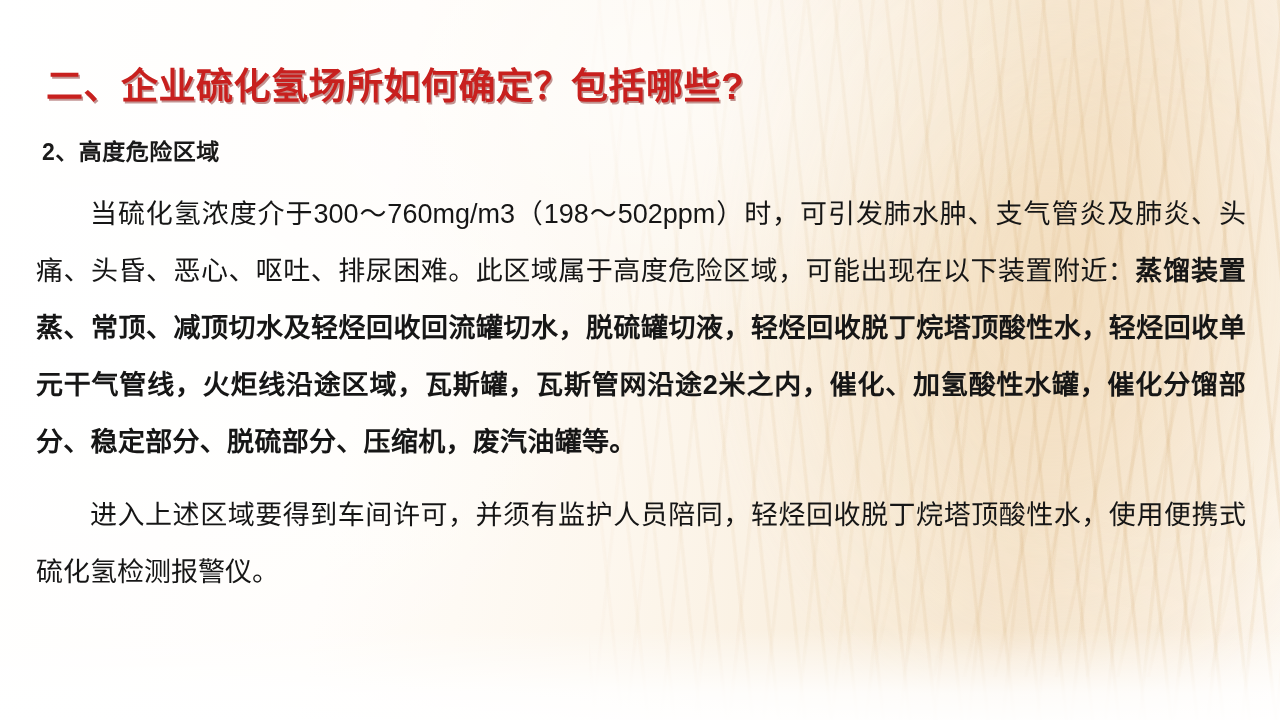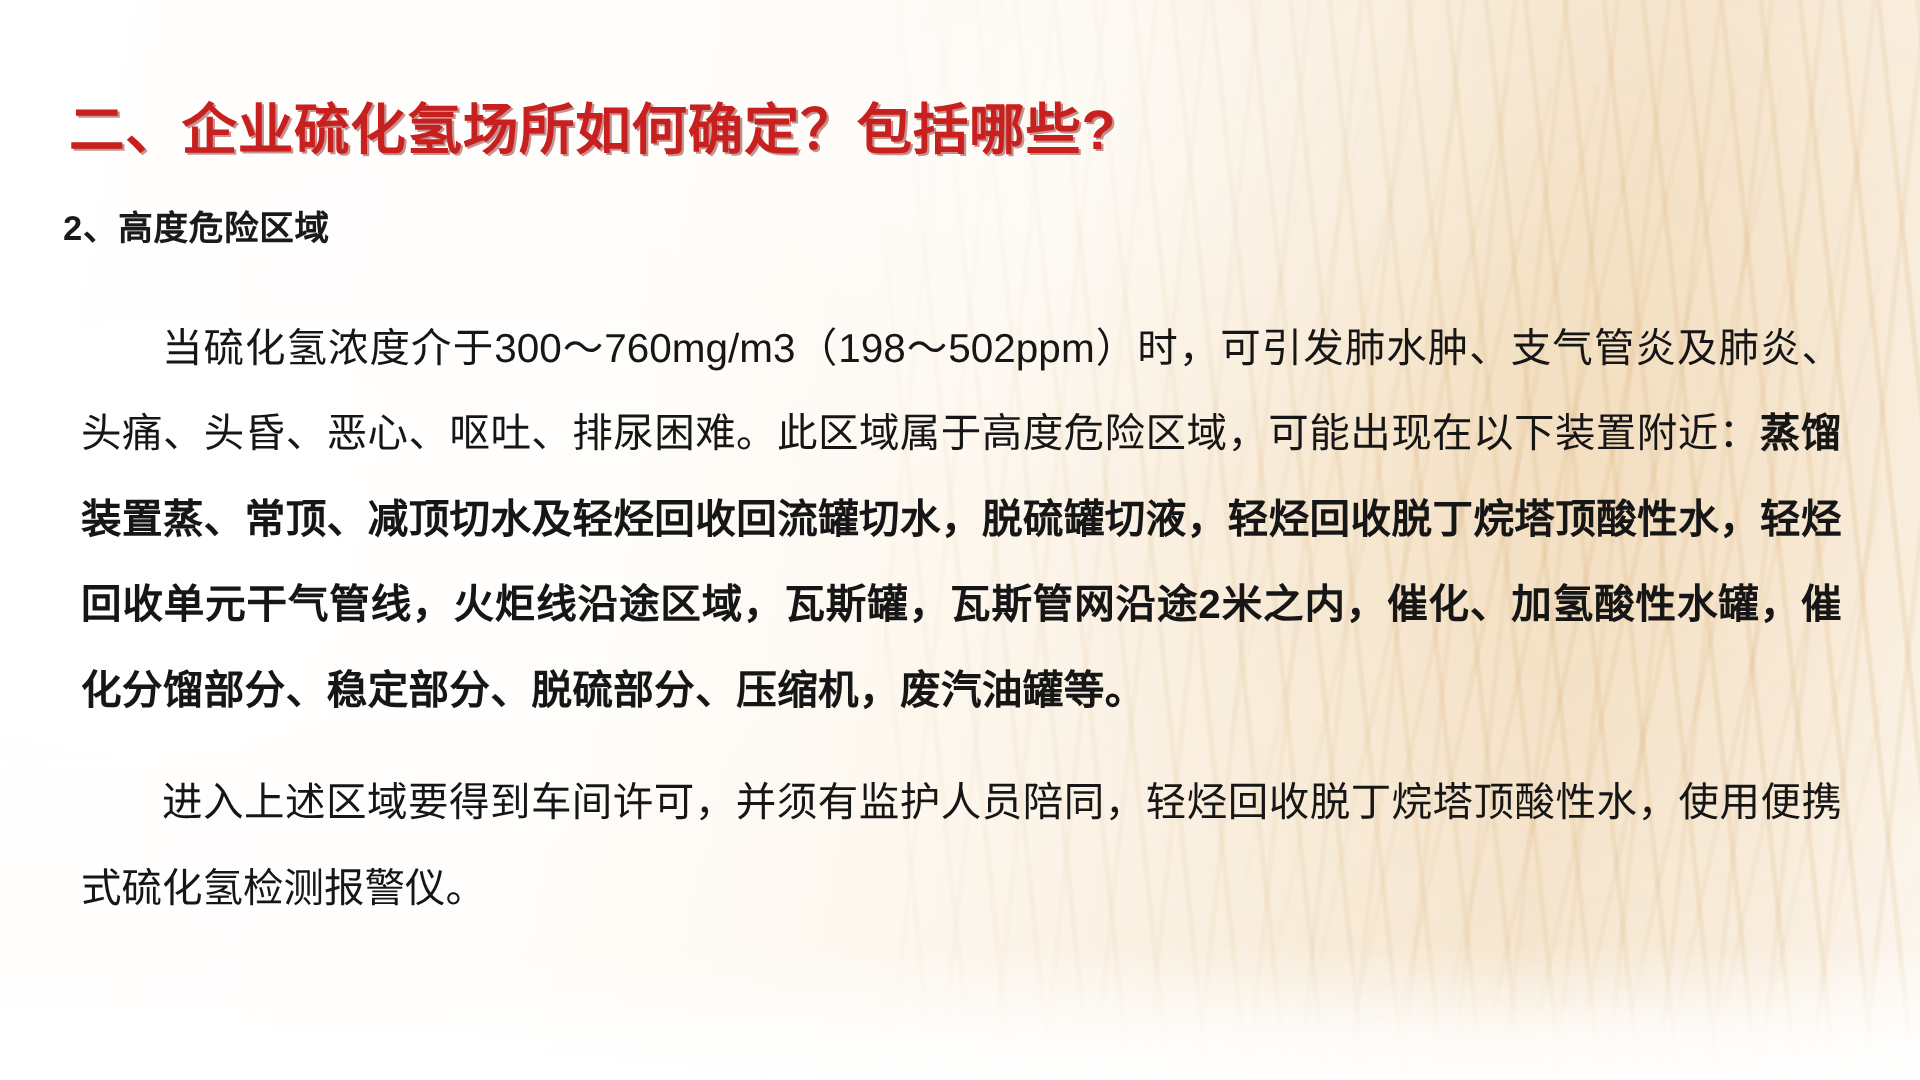--- a/index.html
+++ b/index.html
@@ -132,21 +132,21 @@
     left: 36px;
     right: 34px;
     top: 186px;
     font-size: 27px;
     line-height: 57px;
     color: #161616;
     text-align: justify;
     text-justify: inter-ideograph;
   }
   .para {
-    margin: 18px;
+    margin: 0;
     text-indent: 2em;
   }
   .para + .para {
     margin-top: 16px;
   }
   .b {
     font-weight: 700;
     letter-spacing: 0.3px;
   }
 </style>

